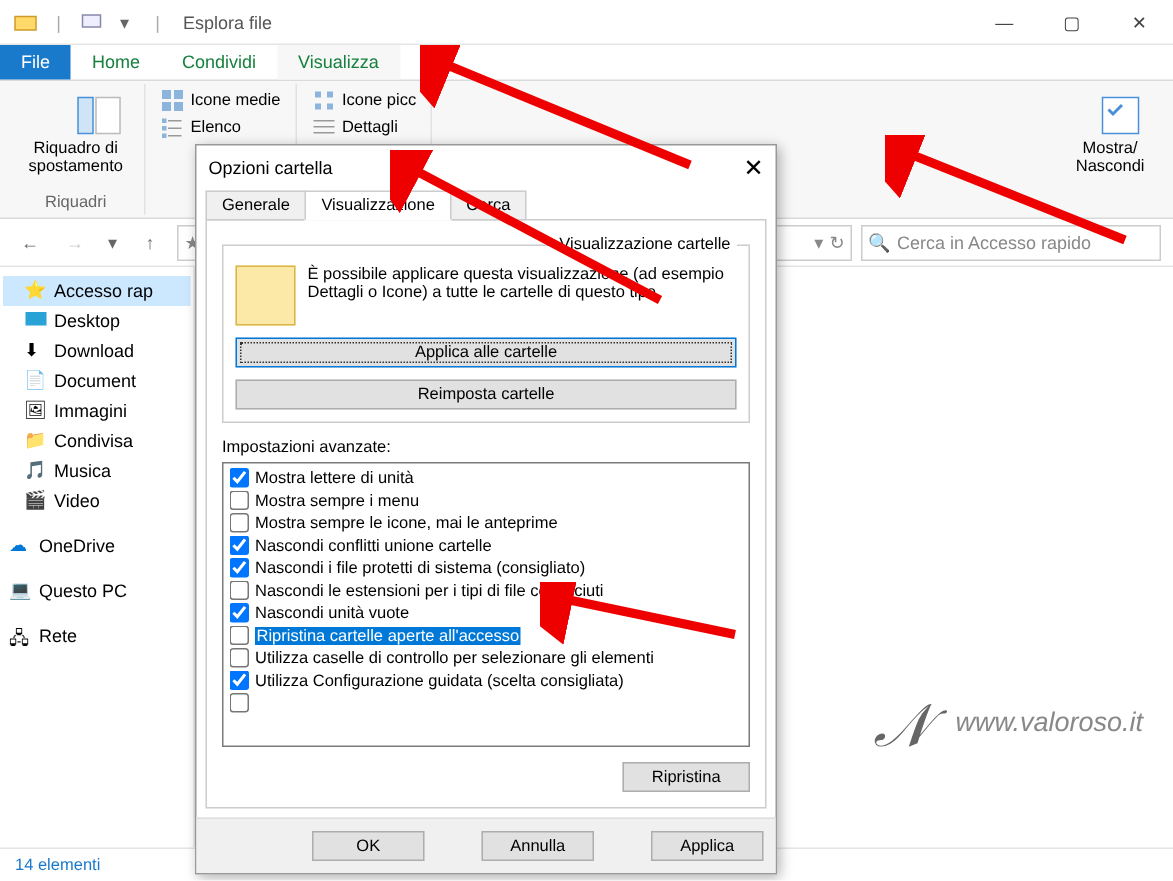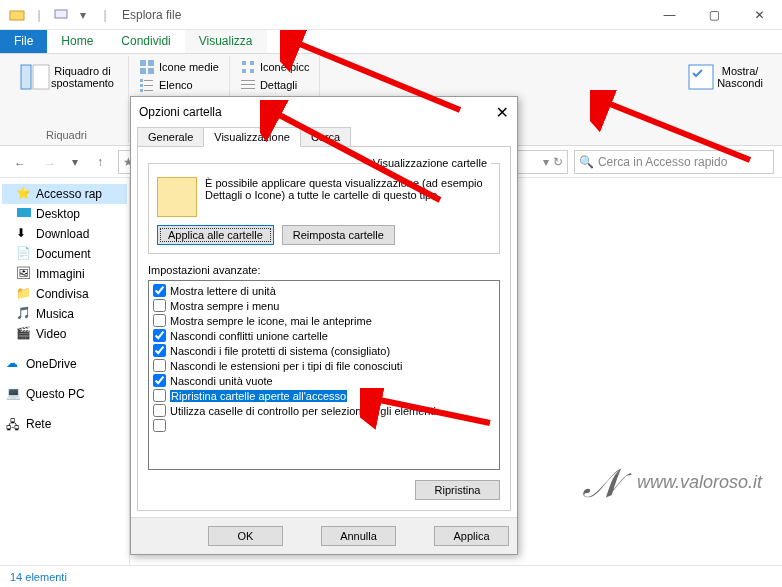--- a/index.html
+++ b/index.html
@@ -16,21 +16,21 @@
 
 .ribbon-tabs { height: 24px; display: flex; border-bottom: 1px solid #dadada; }
 .ribbon-tabs .tab { padding: 4px 14px; color: #15803d; }
 .ribbon-tabs .tab.file { background: #1979ca; color: #fff; }
 .ribbon-tabs .tab.active { background: #f7f7f7; }
 
 
 .ribbon { height: 92px; background: #f7f7f7; border-bottom: 1px solid #dadada; display: flex; padding: 2px 5px; }
 .group { border-right: 1px solid #e2e2e2; padding: 2px 8px 0 8px; display: flex; flex-direction: column; }
 .group-row { display: flex; gap: 6px; }
-.item-big { display:flex; flex-direction:row; align-items:center; padding:3px 6px; }
+.item-big { display:flex; flex-direction:column; align-items:flex-end; padding:3px 6px; }
 .item-big .ico { width: 32px; height: 32px; }
 .item-small { display:flex; align-items:center; gap:4px; padding:1px 2px; font-size:11px; }
 .item-small .ico { width:16px; height:16px; }
 .group-label { font-size:11px; color:#666; text-align:center; margin-top:auto; padding-bottom:2px; }
 
 
 .navbar { height: 32px; display:flex; align-items:center; padding: 4px 8px; gap:6px; border-bottom:1px solid #e5e5e5; }
 .navbtn { width:24px; height:24px; display:flex; align-items:center; justify-content:center; color:#666; border-radius:2px; }
 .breadcrumb { flex:1; height:24px; border:1px solid #ccc; display:flex; align-items:center; padding:0 4px; color:#888; background:#fff; }
 .search { width:200px; height:24px; border:1px solid #ccc; display:flex; align-items:center; gap:4px; padding:0 4px; color:#888; }
@@ -56,21 +56,21 @@
 .dlg-title .close { margin-left:auto; font-size:16px; }
 .dlg-tabs { display:flex; padding-left:6px; }
 .dlg-tabs .dtab { padding:3px 10px; font-size:11px; border:1px solid #ccc; background:#f0f0f0; margin-right:-1px; }
 .dlg-tabs .dtab.active { background:#fff; border-bottom-color:#fff; position:relative; z-index:2; }
 .dlg-body { border:1px solid #ccc; margin:0 6px 6px 6px; margin-top:-1px; padding:10px; }
 .fieldset { border:1px solid #ccc; padding:8px; margin-bottom:10px; }
 .fieldset legend { font-size:11px; padding:0 4px;text-align:right; }
 .fs-row { display:flex; gap:8px; align-items:flex-start; }
 .fs-row .ficon { width:40px; height:40px; background:#fce9a8; border:1px solid #d9b54a; }
 .fs-row .ftxt { font-size:11px; flex:1; }
-.btn-row { display:flex; gap:8px; justify-content:flex-start; margin-top:8px; }
+.btn-row { display:flex; gap:8px; justify-content:flex-start; margin-top:8px;flex-direction:column; }
 .btn { padding:3px 10px; font-size:11px; border:1px solid #adadad; background:#e1e1e1; min-width:100px; text-align:center; }
 .btn.focus { border:1px solid #0078d7; outline:1px dotted #333; outline-offset:-4px; }
 .adv-label { font-size:11px; margin-bottom:4px; }
 .adv-list { height:190px; border:1px solid #7a7a7a; overflow:auto; padding:2px; background:#fff; }
 .adv-item { display:flex; align-items:center; gap:4px; font-size:11px; padding:1px 2px; white-space:nowrap; }
 .adv-item input { width:13px; height:13px; }
 .adv-item.hl span { background:#0078d7; color:#fff; padding:0 1px; }
 .restore-row { text-align:right; margin-top:10px; }
 .dlg-btns { display:flex; justify-content:flex-end; gap:6px; padding:8px; background:#f0f0f0; border-top:1px solid #ddd; }
 .dlg-btns .btn { min-width:75px;margin-left:32px; }
@@ -383,20 +383,24 @@
           <input type="checkbox" checked="" style="">
           <span>Nascondi unità vuote</span>
         </div>
         <div class="adv-item hl">
           <input type="checkbox" style="">
           <span>Ripristina cartelle aperte all'accesso</span>
         </div>
         <div class="adv-item">
           <input type="checkbox" style="">
           <span>Utilizza caselle di controllo per selezionare gli elementi</span>
+        </div>
+        <div class="adv-item">
+          <input type="checkbox" checked="" style="">
+          <span>Utilizza Configurazione guidata (scelta consigliata)</span>
         </div>
         <div class="adv-item">
           <input type="checkbox" style="">
         </div>
       </div>
     <div class="restore-row">
       <div class="btn" style="display:inline-block;min-width:85px">Ripristina</div>
     </div>
   </div>
   <div class="dlg-btns">

